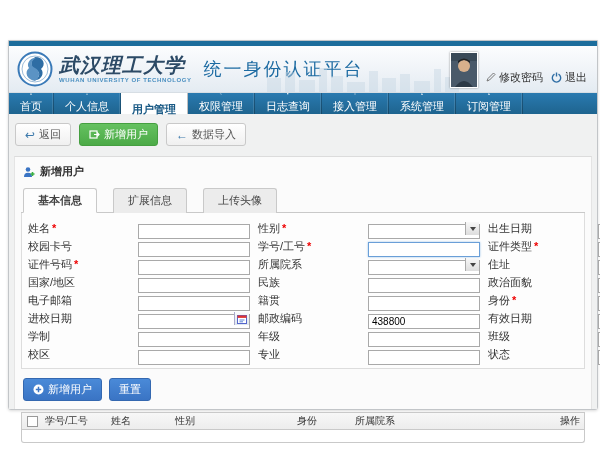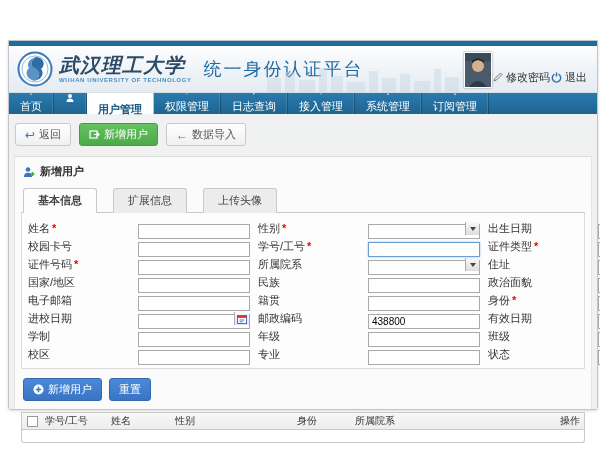--- a/index.html
+++ b/index.html
@@ -10,21 +10,21 @@
   
   .header{height:46px;background:linear-gradient(#fcfdfe,#e4ebf2);position:relative;
     display:flex;align-items:center;padding:0 8px;border-bottom:1px solid #d7dee4;}
   .logo{width:36px;height:36px;flex:0 0 auto;}
   .titles{margin-left:6px;line-height:1;}
   .uni-cn{font-family:"DejaVu Serif",serif;font-style:italic;font-weight:bold;
     font-size:20px;color:#2c4a66;letter-spacing:1px;}
   .uni-en{font-size:6px;color:#4a8fc0;letter-spacing:.6px;margin-top:2px;font-weight:bold;}
   .platform{font-size:18px;font-weight:normal;color:#1d6ba2;margin-left:12px;letter-spacing:2px;}
   .skyline{position:absolute;right:130px;bottom:0;opacity:.45;}
-  .header-right{position:absolute;right:10px;top:6px;display:flex;align-items:center;gap:1px;}
+  .header-right{position:absolute;right:10px;top:6px;display:flex;align-items:center;gap:8px;}
   .avatar{width:26px;height:34px;border:1px solid #fff;box-shadow:0 0 2px rgba(0,0,0,.4);}
   .hlink{display:flex;align-items:center;gap:3px;font-size:11px;color:#333;cursor:pointer;margin-top:14px;}
   
   .nav{height:21px;background:linear-gradient(#2a7ab0,#1e648f);display:flex;}
   .nav-item{display:flex;align-items:center;gap:4px;padding:0 11px;font-size:11px;color:#fff;
     border-right:1px solid rgba(0,0,0,.25);box-shadow:inset -1px 0 0 rgba(255,255,255,.12);cursor:pointer;flex-direction:column;}
   .nav-item.active{background:#fff;color:#1a5a85;font-weight:bold;gap:9px;}
   .nav-item.active svg *{stroke:#1a5a85;fill:#1a5a85;}
   
   .content{background:#f0f1f1;height:295px;padding:0;}
@@ -131,20 +131,21 @@
         <svg width="10" height="10" viewBox="0 0 10 10">
           <path d="M1 5 L5 1.5 L9 5 V9 H6 V6.2 H4 V9 H1 Z" fill="#fff"></path>
         </svg>
         <span>首页</span>
       </div>
       <div class="nav-item">
         <svg width="10" height="10" viewBox="0 0 10 10">
           <circle cx="5" cy="3" r="2" fill="#fff"></circle>
           <path d="M1.5 9 Q1.5 5.5 5 5.5 Q8.5 5.5 8.5 9 Z" fill="#fff"></path>
         </svg>
+        <span>个人信息</span>
       </div>
       <div class="nav-item active">
         <svg width="10" height="10" viewBox="0 0 10 10">
           <circle cx="5" cy="3" r="2" fill="#fff"></circle>
           <path d="M1.5 9 Q1.5 5.5 5 5.5 Q8.5 5.5 8.5 9 Z" fill="#fff"></path>
         </svg>
         <span>用户管理</span>
       </div>
       <div class="nav-item">
         <svg width="10" height="10" viewBox="0 0 10 10">

